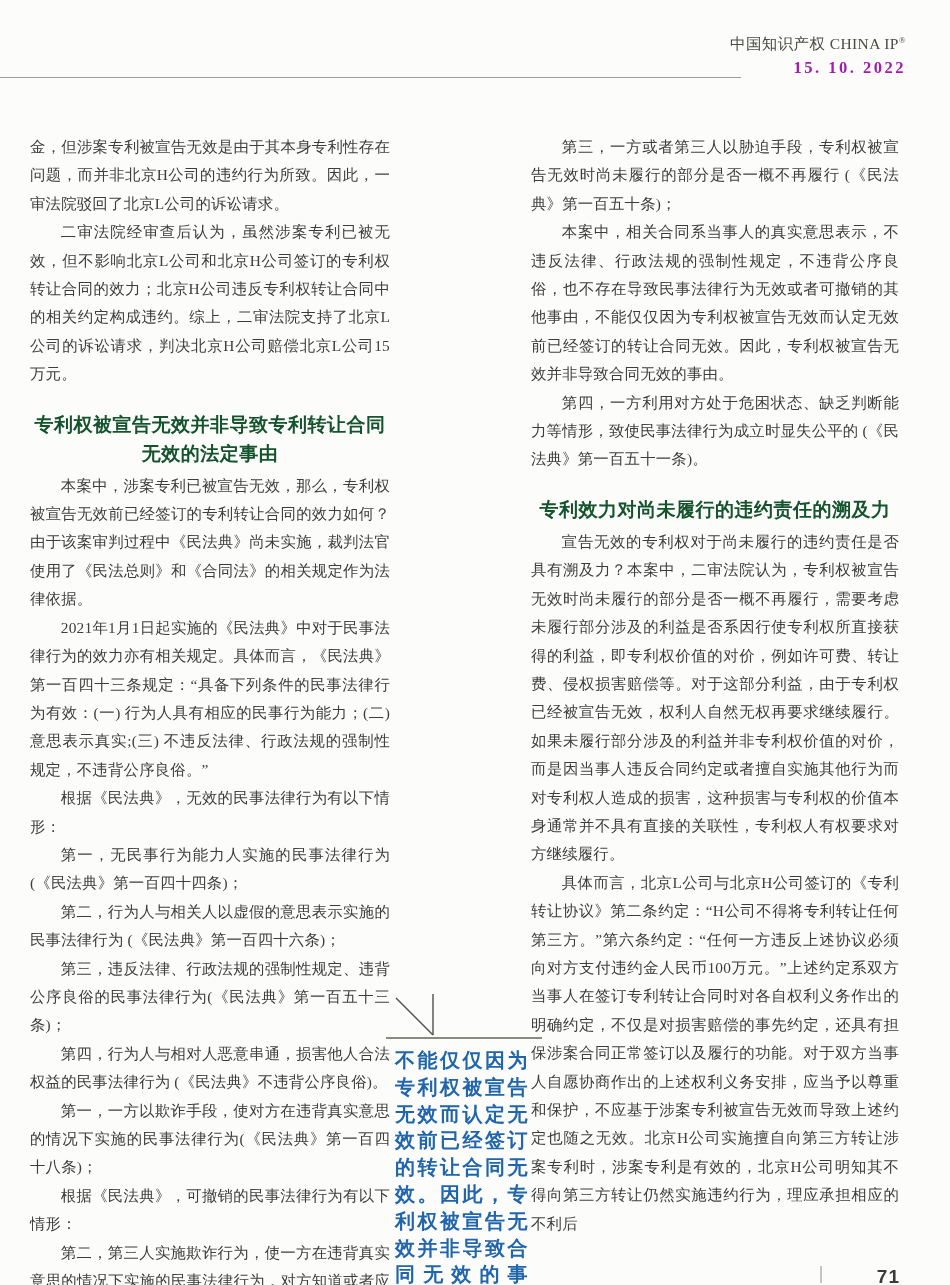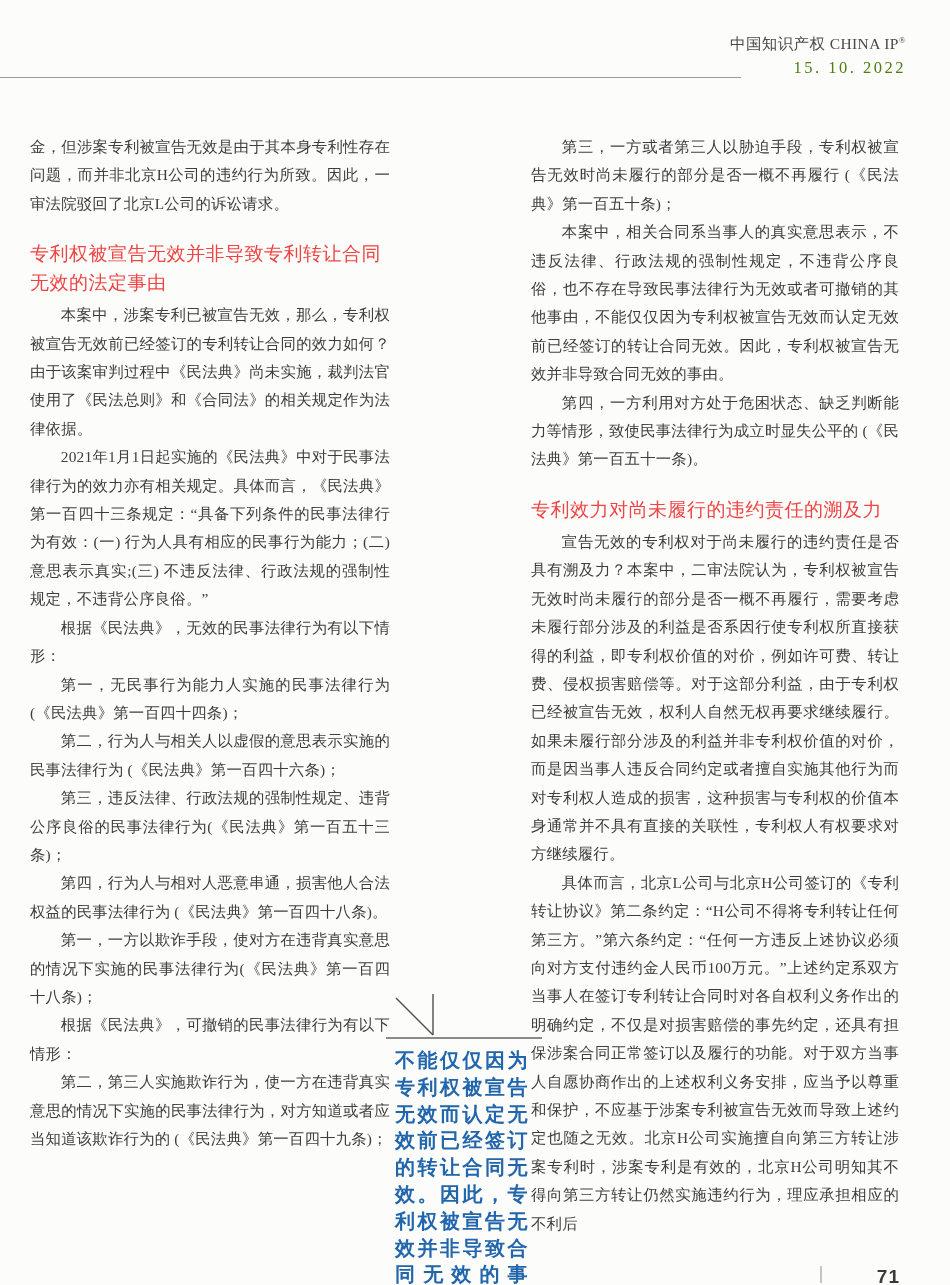--- a/index.html
+++ b/index.html
@@ -6,34 +6,34 @@
   .page {
     position:relative; width:950px; height:1285px; margin:0 auto;
     background:#fcfcfa; overflow:hidden;
     font-family:"Liberation Serif","DejaVu Serif",serif; color:#3d3d3d;
   }
   
   .header-rule { position:absolute; left:0; top:77px; width:741px; height:1px; background:#9b9b97; }
   .masthead { position:absolute; top:34px; right:44px; text-align:right; }
   .brand { font-size:15.5px; color:#4b4a46; letter-spacing:0.4px; }
   .brand sup { font-size:9px; vertical-align:6px; }
-  .mast-date { font-size:16.5px; color:#4d7c0f; letter-spacing:2.5px; margin-top:3px; }
+  .mast-date { font-size:16.5px; color:#a21caf; letter-spacing:2.5px; margin-top:3px;font-weight:bold; }
   
   .col {
     position:absolute; top:133px; text-align:justify;
     font-size:15.4px; line-height:28.4px; letter-spacing:0.2px; color:#3d3d3d;
   }
   .col-left  { left:30px;  width:360px; }
   .col-right { left:531px; width:368px; }
   .para { margin:0; text-indent:2em; }
   .para.no-indent { text-indent:0; }
   .sec {
-    font-family:"Liberation Sans","DejaVu Sans",sans-serif; font-weight:400;
-    font-size:19px; line-height:29px; color:#ef4444;
-    margin:21px 0 4px 0; text-align:left; text-indent:0; letter-spacing:0.5px;
+    font-family:"Liberation Sans","DejaVu Sans",sans-serif; font-weight:700;
+    font-size:19px; line-height:29px; color:#14532d;
+    margin:21px 0 4px 0; text-align:center; text-indent:0; letter-spacing:0.5px;
   }
   
   .quote-figure { position:absolute; left:386px; top:994px; width:156px; }
   .quote-arrow { display:block; margin-left:8px; }
   .quote-rule { width:156px; height:2px; background:#8a8a85; margin-top:1px; }
   .pull-quote {
     margin:10px 0 0 9px; width:133px;
     font-family:Liberation Mono, monospace; font-weight:700;
     font-size:20px; line-height:26.8px; letter-spacing:0.5px;
     color:#2166ac; text-align:justify;
@@ -56,28 +56,29 @@
 
   <div class="header-rule"></div>
 
   <div class="masthead">
     <div class="brand"><span>中国知识产权 CHINA IP</span><sup>®</sup></div>
     <div class="mast-date">15. 10. 2022</div>
   </div>
 
   <div class="col col-left">
     <p class="para no-indent">金，但涉案专利被宣告无效是由于其本身专利性存在问题，而并非北京H公司的违约行为所致。因此，一审法院驳回了北京L公司的诉讼请求。</p>
+    <p class="para">二审法院经审查后认为，虽然涉案专利已被无效，但不影响北京L公司和北京H公司签订的专利权转让合同的效力；北京H公司违反专利权转让合同中的相关约定构成违约。综上，二审法院支持了北京L公司的诉讼请求，判决北京H公司赔偿北京L公司15万元。</p>
     <h2 class="sec">专利权被宣告无效并非导致专利转让合同无效的法定事由</h2>
     <p class="para">本案中，涉案专利已被宣告无效，那么，专利权被宣告无效前已经签订的专利转让合同的效力如何？由于该案审判过程中《民法典》尚未实施，裁判法官使用了《民法总则》和《合同法》的相关规定作为法律依据。</p>
     <p class="para">2021年1月1日起实施的《民法典》中对于民事法律行为的效力亦有相关规定。具体而言，《民法典》第一百四十三条规定：“具备下列条件的民事法律行为有效：(一) 行为人具有相应的民事行为能力；(二) 意思表示真实;(三) 不违反法律、行政法规的强制性规定，不违背公序良俗。”</p>
     <p class="para">根据《民法典》，无效的民事法律行为有以下情形：</p>
     <p class="para">第一，无民事行为能力人实施的民事法律行为 (《民法典》第一百四十四条)；</p>
     <p class="para">第二，行为人与相关人以虚假的意思表示实施的民事法律行为 (《民法典》第一百四十六条)；</p>
     <p class="para">第三，违反法律、行政法规的强制性规定、违背公序良俗的民事法律行为(《民法典》第一百五十三条)；</p>
-    <p class="para">第四，行为人与相对人恶意串通，损害他人合法权益的民事法律行为 (《民法典》第一百四十八条)。</p>
+    <p class="para">第四，行为人与相对人恶意串通，损害他人合法权益的民事法律行为 (《民法典》不违背公序良俗)。</p>
     <p class="para">第一，一方以欺诈手段，使对方在违背真实意思的情况下实施的民事法律行为(《民法典》第一百四十八条)；</p>
     <p class="para">根据《民法典》，可撤销的民事法律行为有以下情形：</p>
     <p class="para">第二，第三人实施欺诈行为，使一方在违背真实意思的情况下实施的民事法律行为，对方知道或者应当知道该欺诈行为的 (《民法典》第一百四十九条)；</p>
   </div>
 
   <div class="col col-right">
     <p class="para">第三，一方或者第三人以胁迫手段，专利权被宣告无效时尚未履行的部分是否一概不再履行 (《民法典》第一百五十条)；</p>
     <p class="para">本案中，相关合同系当事人的真实意思表示，不违反法律、行政法规的强制性规定，不违背公序良俗，也不存在导致民事法律行为无效或者可撤销的其他事由，不能仅仅因为专利权被宣告无效而认定无效前已经签订的转让合同无效。因此，专利权被宣告无效并非导致合同无效的事由。</p>
     <p class="para">第四，一方利用对方处于危困状态、缺乏判断能力等情形，致使民事法律行为成立时显失公平的 (《民法典》第一百五十一条)。</p>
     <h2 class="sec">专利效力对尚未履行的违约责任的溯及力</h2>

